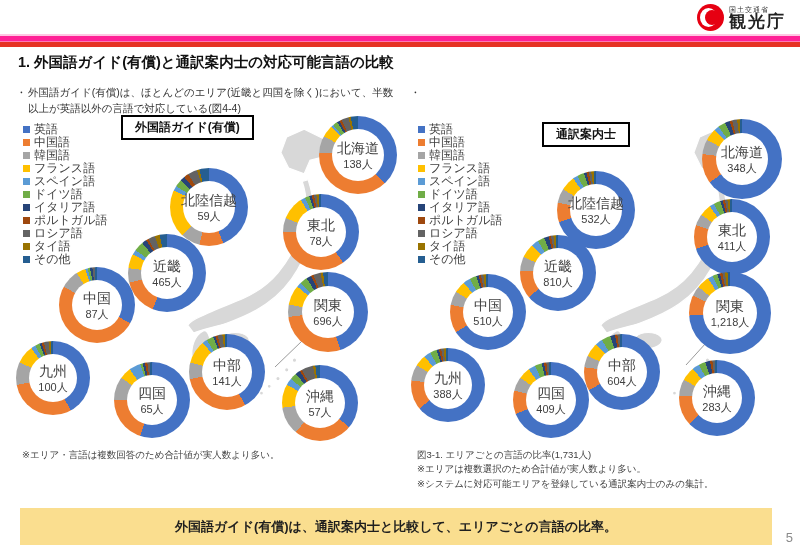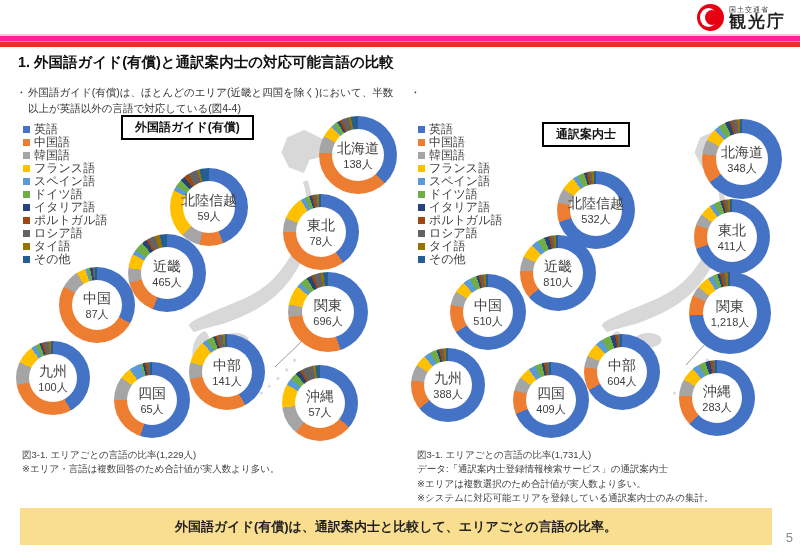--- a/index.html
+++ b/index.html
@@ -194,21 +194,20 @@
           </div>
         </div>
         <div class="donut" style="left: 267px; top: 250px; width: 76px; height: 76px; background: conic-gradient(rgb(68, 114, 196) 0%, rgb(68, 114, 196) 36%, rgb(237, 125, 49) 36%, rgb(237, 125, 49) 61%, rgb(165, 165, 165) 61%, rgb(165, 165, 165) 73%, rgb(255, 192, 0) 73%, rgb(255, 192, 0) 83%, rgb(91, 155, 213) 83%, rgb(91, 155, 213) 86%, rgb(112, 173, 71) 86%, rgb(112, 173, 71) 89%, rgb(38, 68, 120) 89%, rgb(38, 68, 120) 91%, rgb(158, 72, 14) 91%, rgb(158, 72, 14) 92%, rgb(99, 99, 99) 92%, rgb(99, 99, 99) 97%, rgb(153, 115, 0) 97%, rgb(153, 115, 0) 98%, rgb(37, 94, 145) 98%, rgb(37, 94, 145) 100%);">
           <div class="hole" style="inset: 13px;">
             <div class="rname">沖縄</div>
             <div class="rcount">57人</div>
           </div>
         </div>
       </div>
     <div class="caption">
-        <div>図3-1. エリアごとの言語の比率(1,229人)</div>
         <div>※エリア・言語は複数回答のため合計値が実人数より多い。</div>
       </div>
   </div>
 
   <div id="panel-right" class="panel">
     <div class="legend">
         <div class="legend-item">
           <span class="swatch" style="background: rgb(68, 114, 196);"></span>
           <span>英語</span>
         </div>
@@ -327,21 +326,20 @@
         </div>
         <div class="donut" style="left: 269px; top: 245px; width: 76px; height: 76px; background: conic-gradient(rgb(68, 114, 196) 0%, rgb(68, 114, 196) 63%, rgb(237, 125, 49) 63%, rgb(237, 125, 49) 76%, rgb(165, 165, 165) 76%, rgb(165, 165, 165) 83%, rgb(255, 192, 0) 83%, rgb(255, 192, 0) 89%, rgb(91, 155, 213) 89%, rgb(91, 155, 213) 92%, rgb(112, 173, 71) 92%, rgb(112, 173, 71) 95%, rgb(38, 68, 120) 95%, rgb(38, 68, 120) 97%, rgb(158, 72, 14) 97%, rgb(158, 72, 14) 98%, rgb(99, 99, 99) 98%, rgb(99, 99, 99) 99%, rgb(37, 94, 145) 99%, rgb(37, 94, 145) 100%);">
           <div class="hole" style="inset: 13px;">
             <div class="rname">沖縄</div>
             <div class="rcount">283人</div>
           </div>
         </div>
       </div>
     <div class="caption">
         <div>図3-1. エリアごとの言語の比率(1,731人)</div>
-        <div>データ:「通訳案内士登録情報検索サービス」の通訳案内士</div>
         <div>※エリアは複数選択のため合計値が実人数より多い。</div>
         <div>※システムに対応可能エリアを登録している通訳案内士のみの集計。</div>
       </div>
   </div>
 
   <div id="footer-band">
     <span id="footer-message">外国語ガイド(有償)は、通訳案内士と比較して、エリアごとの言語の比率。</span>
   </div>
   <div id="page-number">5</div>
 

